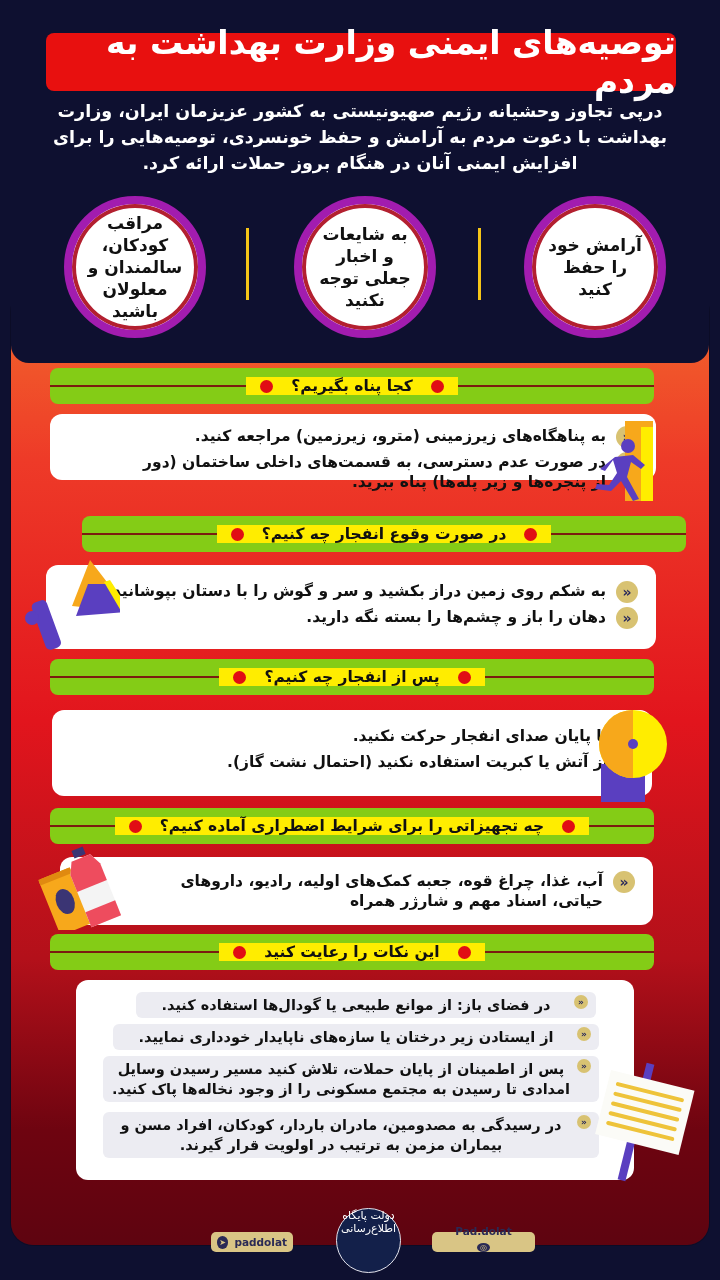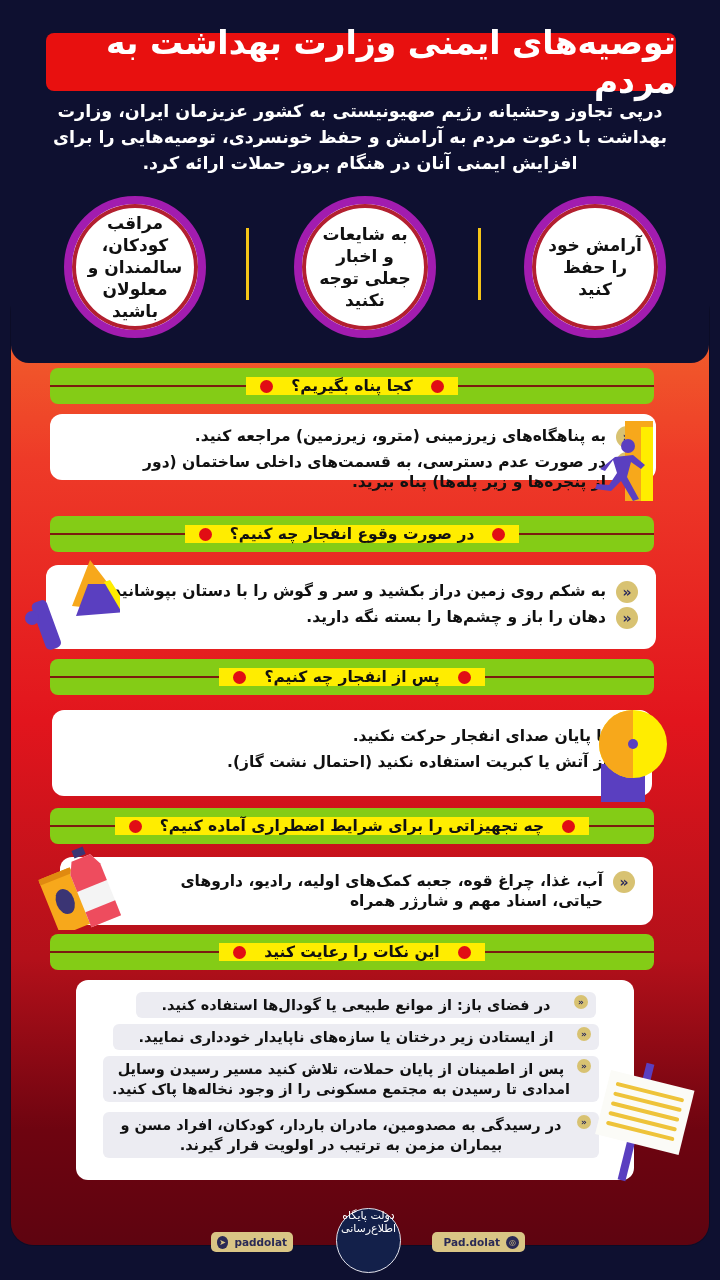--- a/index.html
+++ b/index.html
@@ -193,21 +193,21 @@
       </div>
   </div>
 </div>
 <svg style="position:absolute; left:583px; top:415px;" width="80" height="92">
   <rect x="42" y="6" width="28" height="80" fill="#f7a81b"></rect>
   <rect x="58" y="12" width="12" height="74" fill="#ffed00"></rect>
   <circle cx="45" cy="31" r="7" fill="#5a3fc0"></circle>
   <path d="M32 42 L50 40 L62 50 L58 54 L48 47 L44 62 L56 84 L50 86 L38 66 L28 76 L12 74 L14 69 L26 70 L34 58 L30 45 L22 56 L17 54 Z" fill="#5a3fc0"></path>
 </svg>
 
-<div class="section-head" style="top:516px;">
+<div class="section-head" style="top:516px;margin-left:32px;">
   <div class="line"></div>
   <div class="label">
       <span class="dot"></span>
       <span>در صورت وقوع انفجار چه کنیم؟</span>
       <span class="dot"></span>
     </div>
 </div>
 <div class="card" style="left:46px; top:565px; width:610px; height:84px; padding:12px 18px;">
   <div>
     <div class="bullet-row">
@@ -323,16 +323,16 @@
   </g>
 </svg>
 
 <div class="social" style="left:211px; width:82px;">
   <span class="social-icon">➤</span>
   <span>paddolat</span>
 </div>
 <div class="logo">
   <span>دولت پایگاه اطلاع‌رسانی</span>
 </div>
-<div class="social" style="left:432px; width:93px; justify-content:flex-end;">
+<div class="social" style="left:432px; width:103px; justify-content:flex-end;flex-direction:column;">
   <span>Pad.dolat</span>
   <span class="social-icon">◎</span>
 </div>
 
 </body></html>

